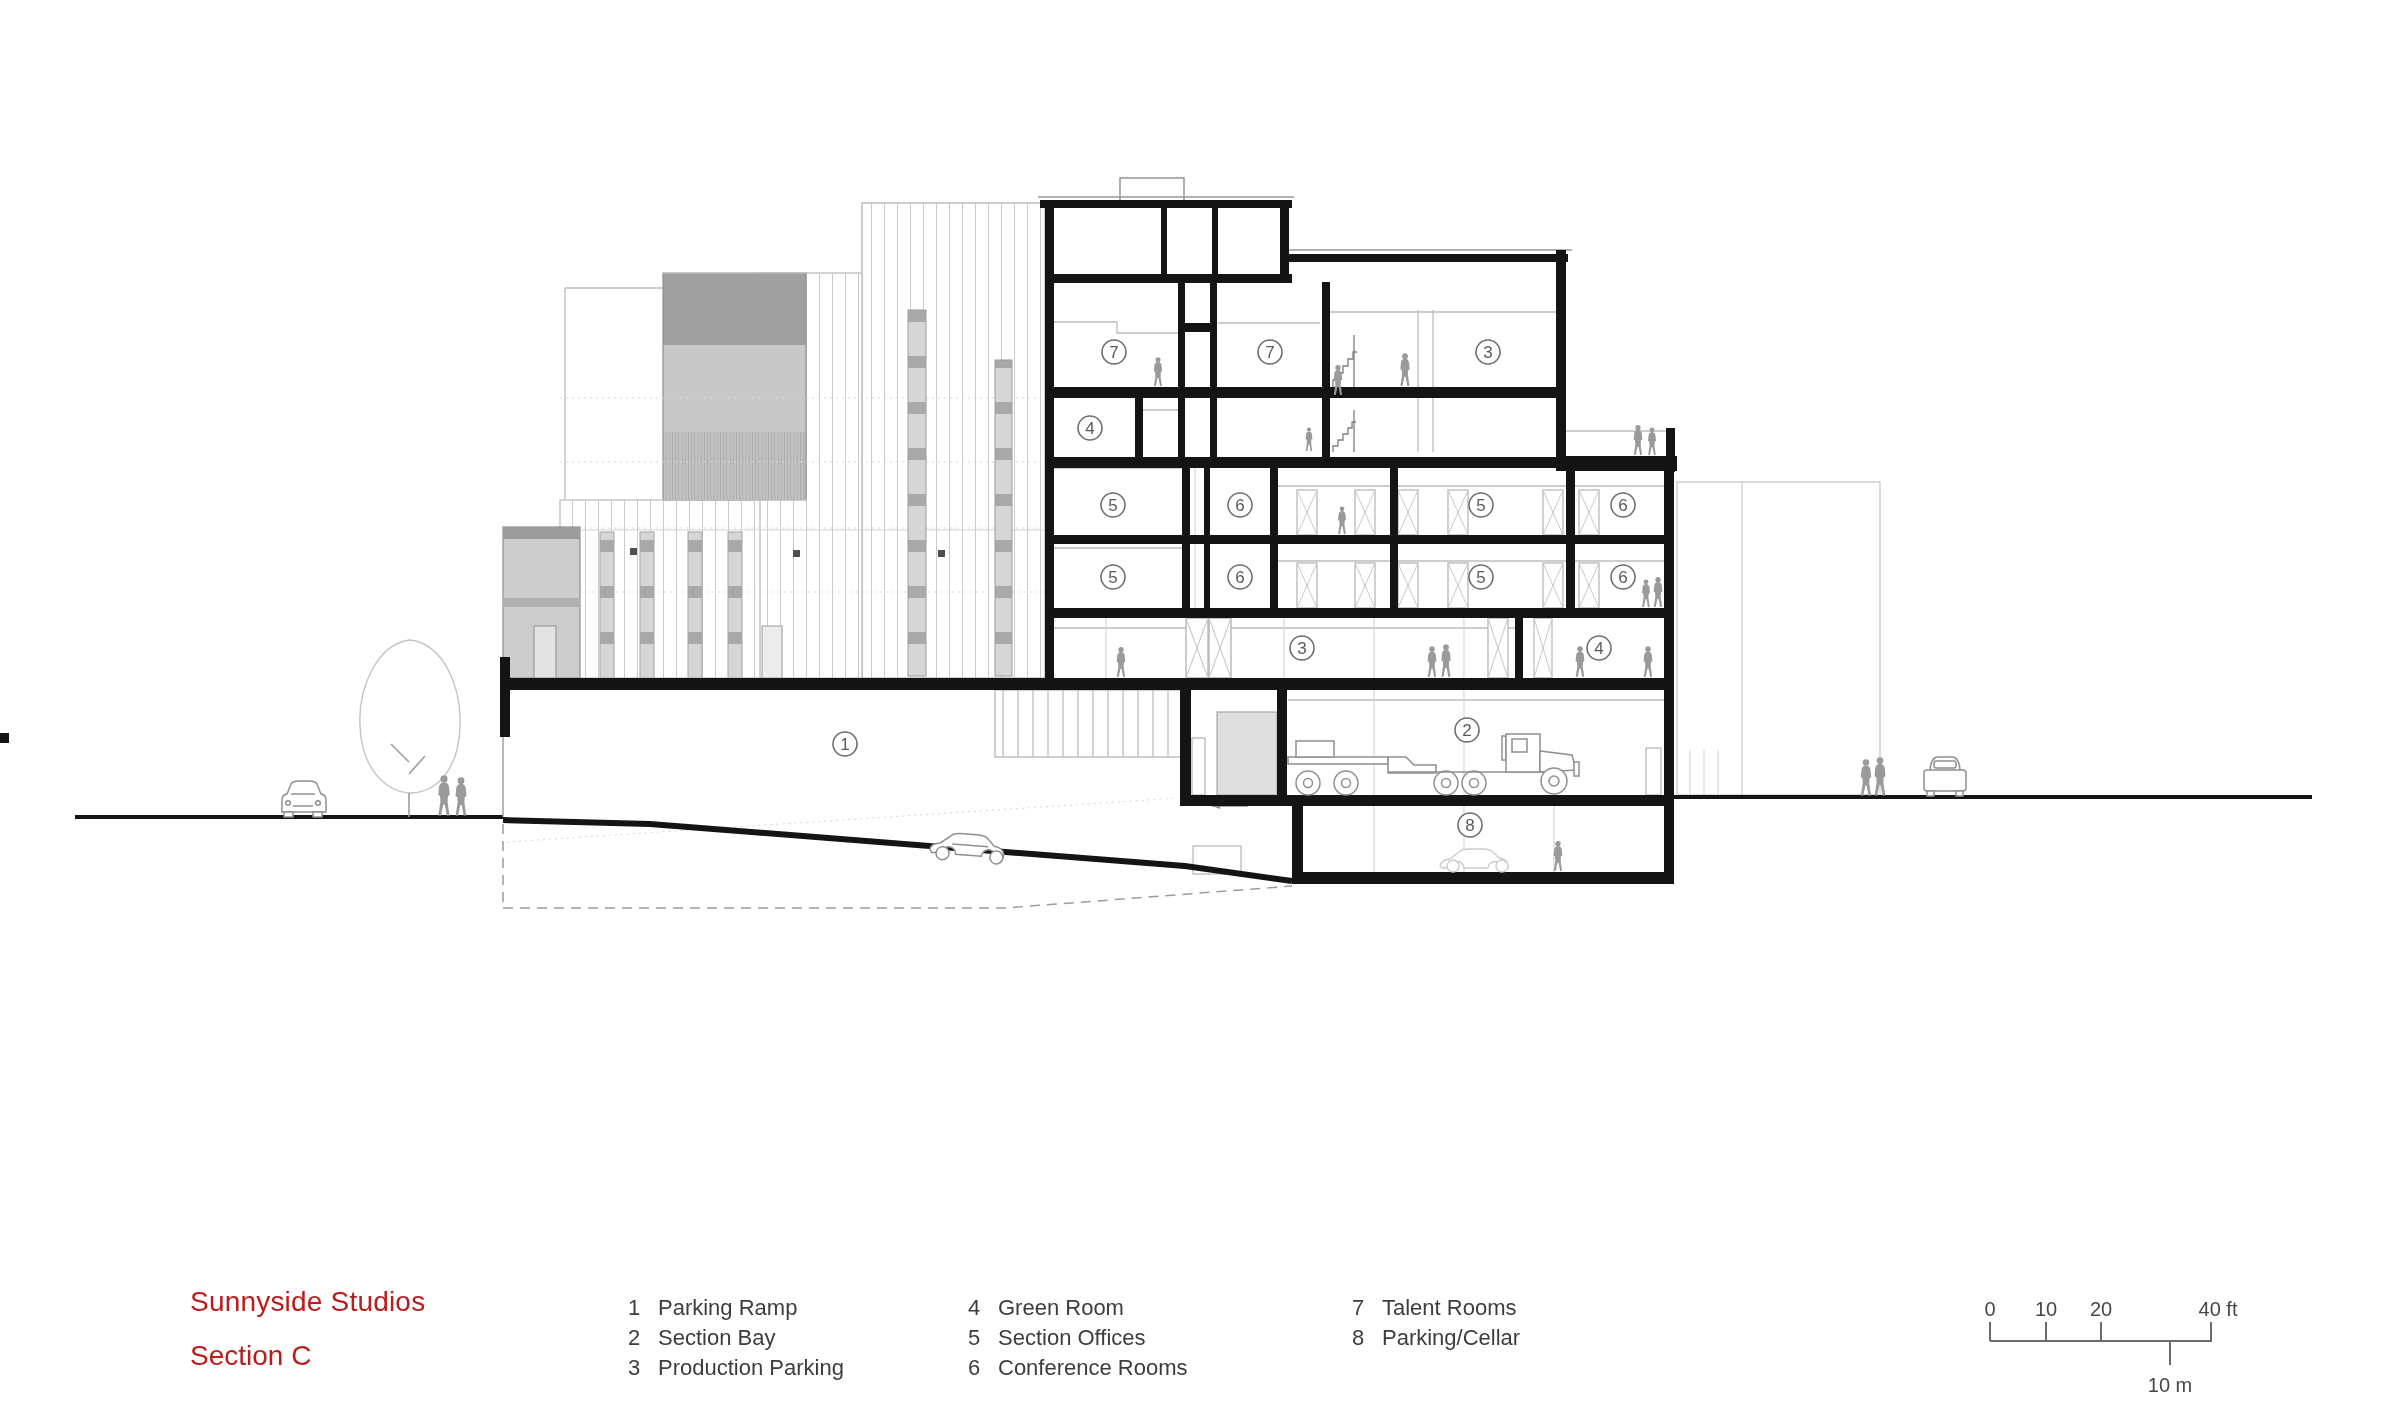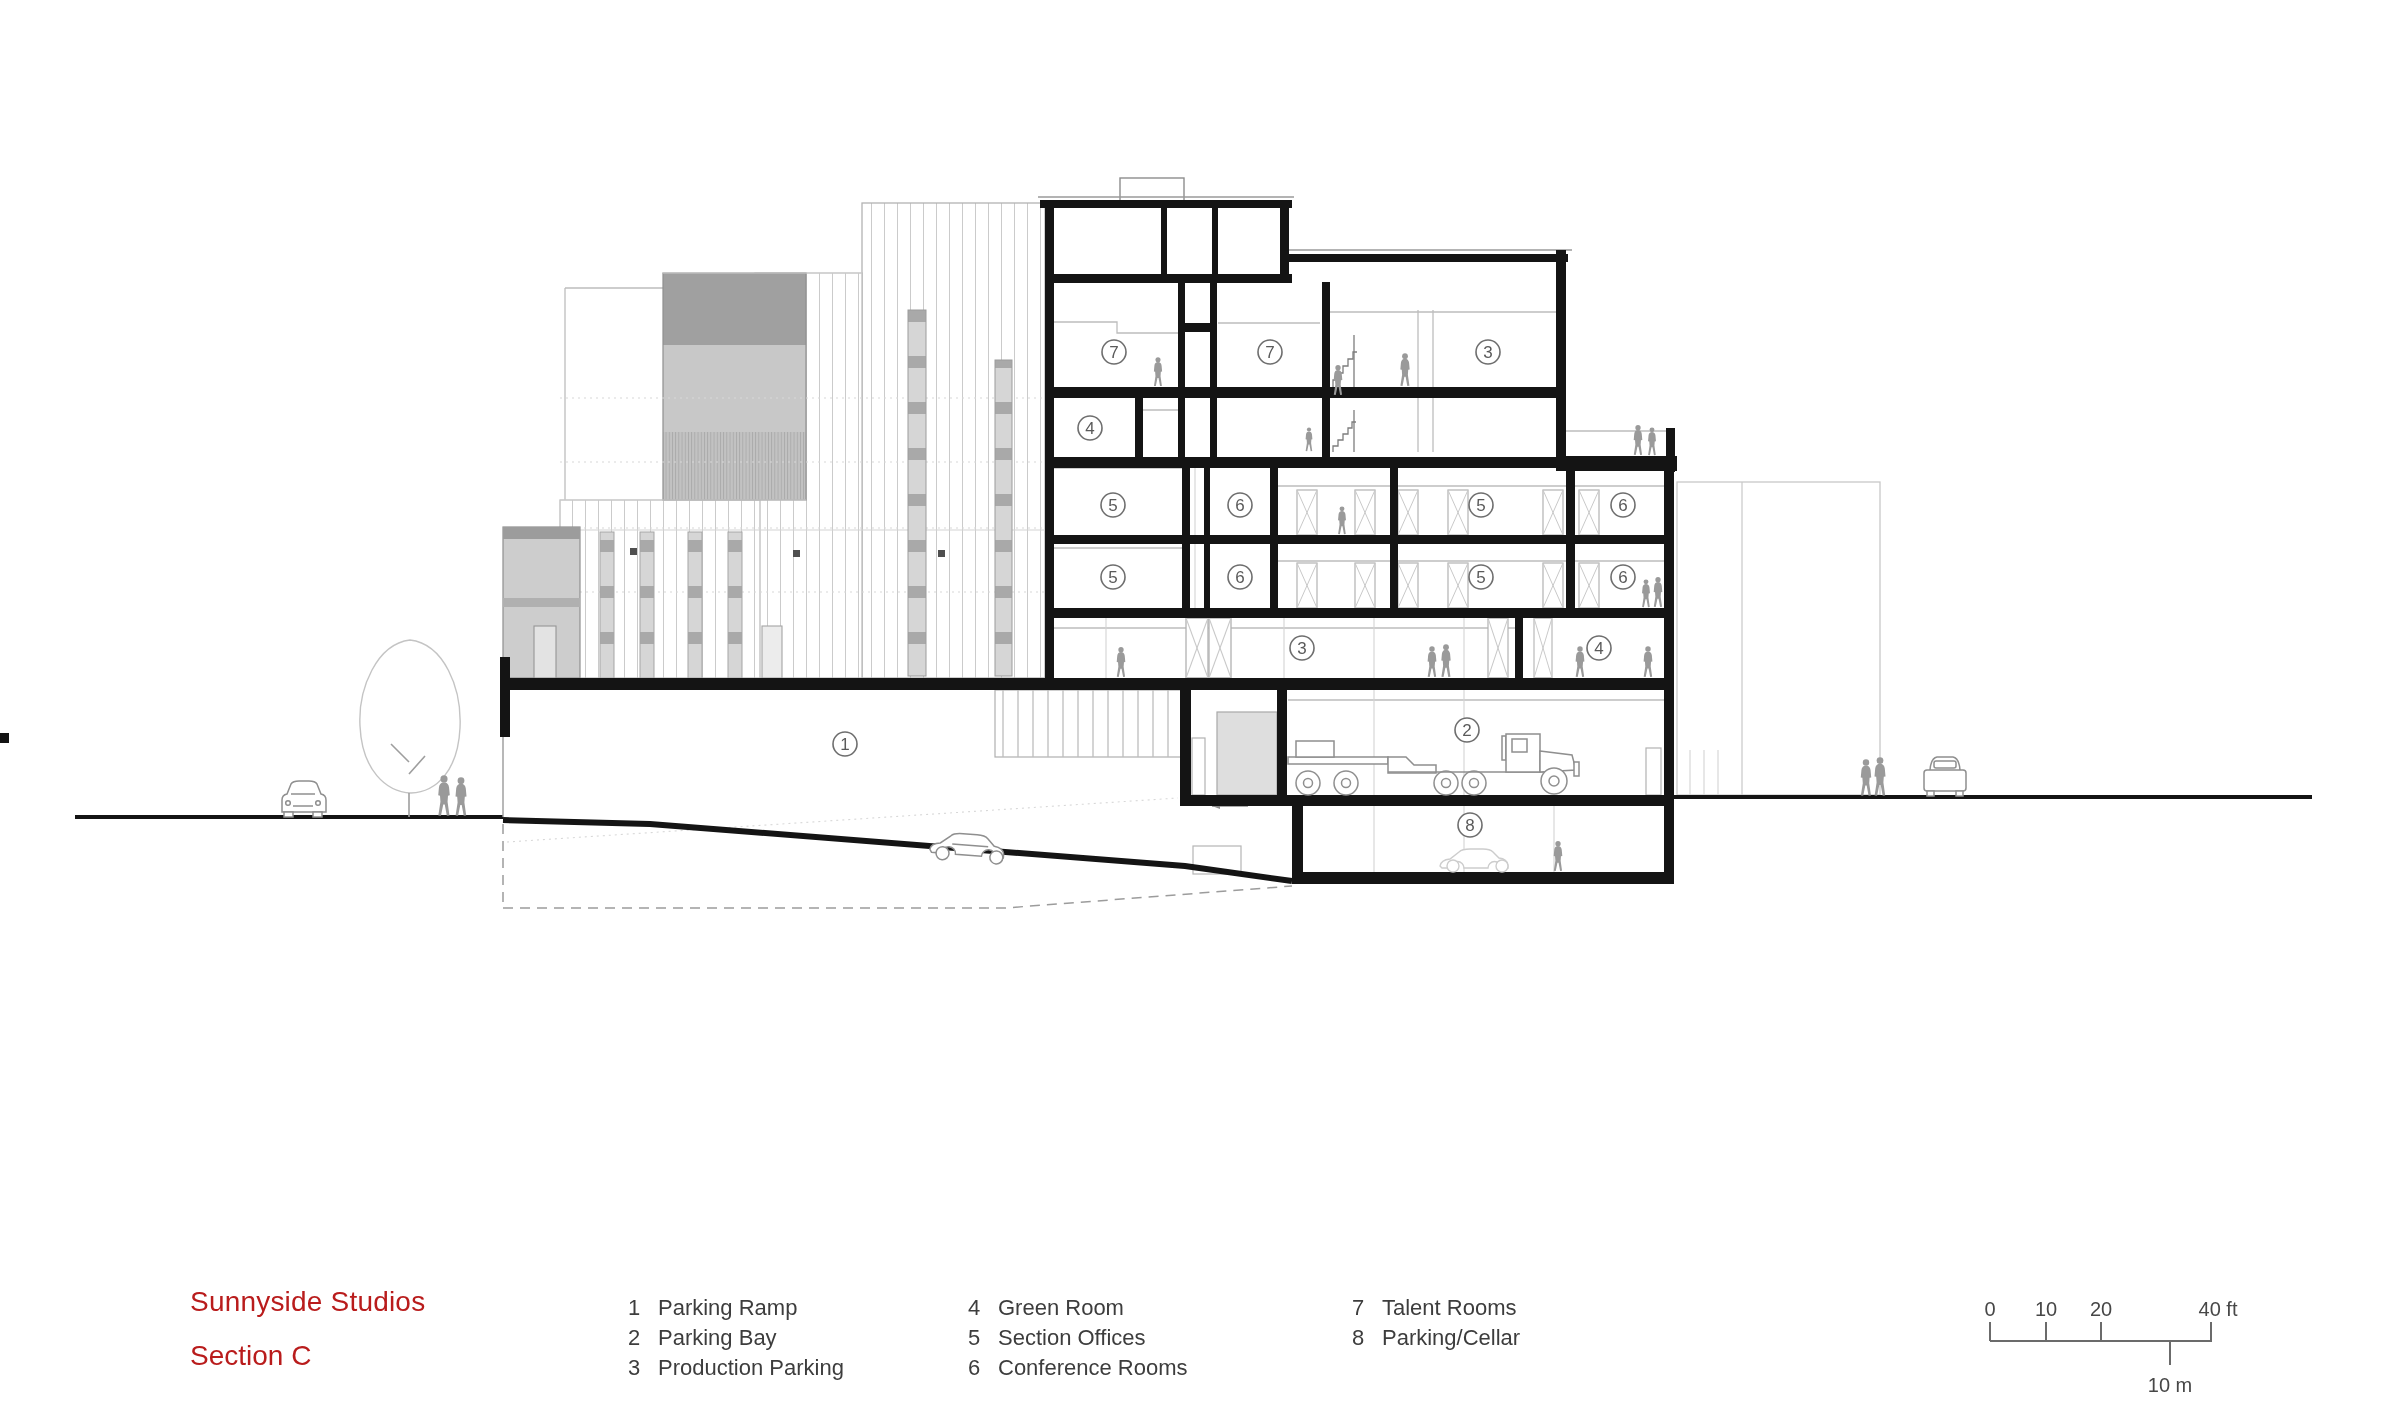--- a/index.html
+++ b/index.html
@@ -378,21 +378,21 @@
   </g>
 </svg>
 
 <div class="titleblock">
   <div class="proj">Sunnyside Studios</div>
   <div class="sheet">Section C</div>
 </div>
 
 <div class="legend" id="legend-col-1">
   <div class="row"><span class="num">1</span><span>Parking Ramp</span></div>
-  <div class="row"><span class="num">2</span><span>Parking Bay</span></div>
+  <div class="row"><span class="num">2</span><span>Section Bay</span></div>
   <div class="row"><span class="num">3</span><span>Production Parking</span></div>
 </div>
 <div class="legend" id="legend-col-2">
   <div class="row"><span class="num">4</span><span>Green Room</span></div>
   <div class="row"><span class="num">5</span><span>Section Offices</span></div>
   <div class="row"><span class="num">6</span><span>Conference Rooms</span></div>
 </div>
 <div class="legend" id="legend-col-3">
   <div class="row"><span class="num">7</span><span>Talent Rooms</span></div>
   <div class="row"><span class="num">8</span><span>Parking/Cellar</span></div>

